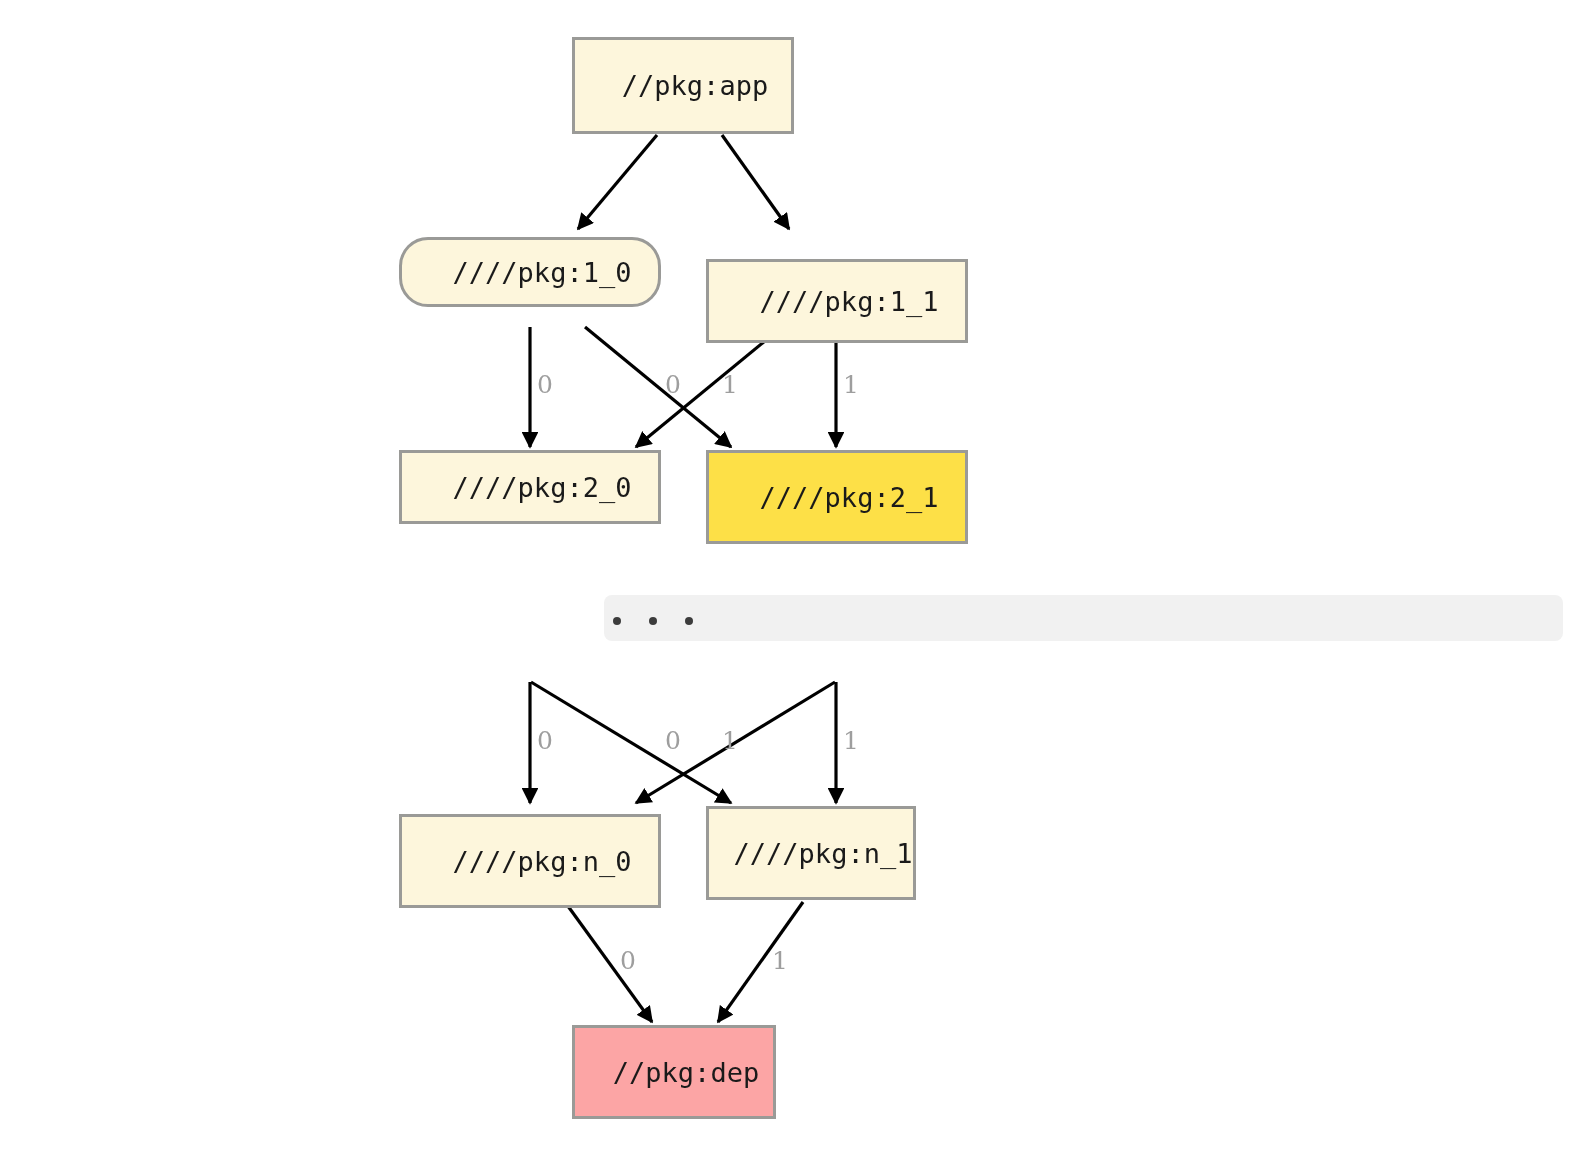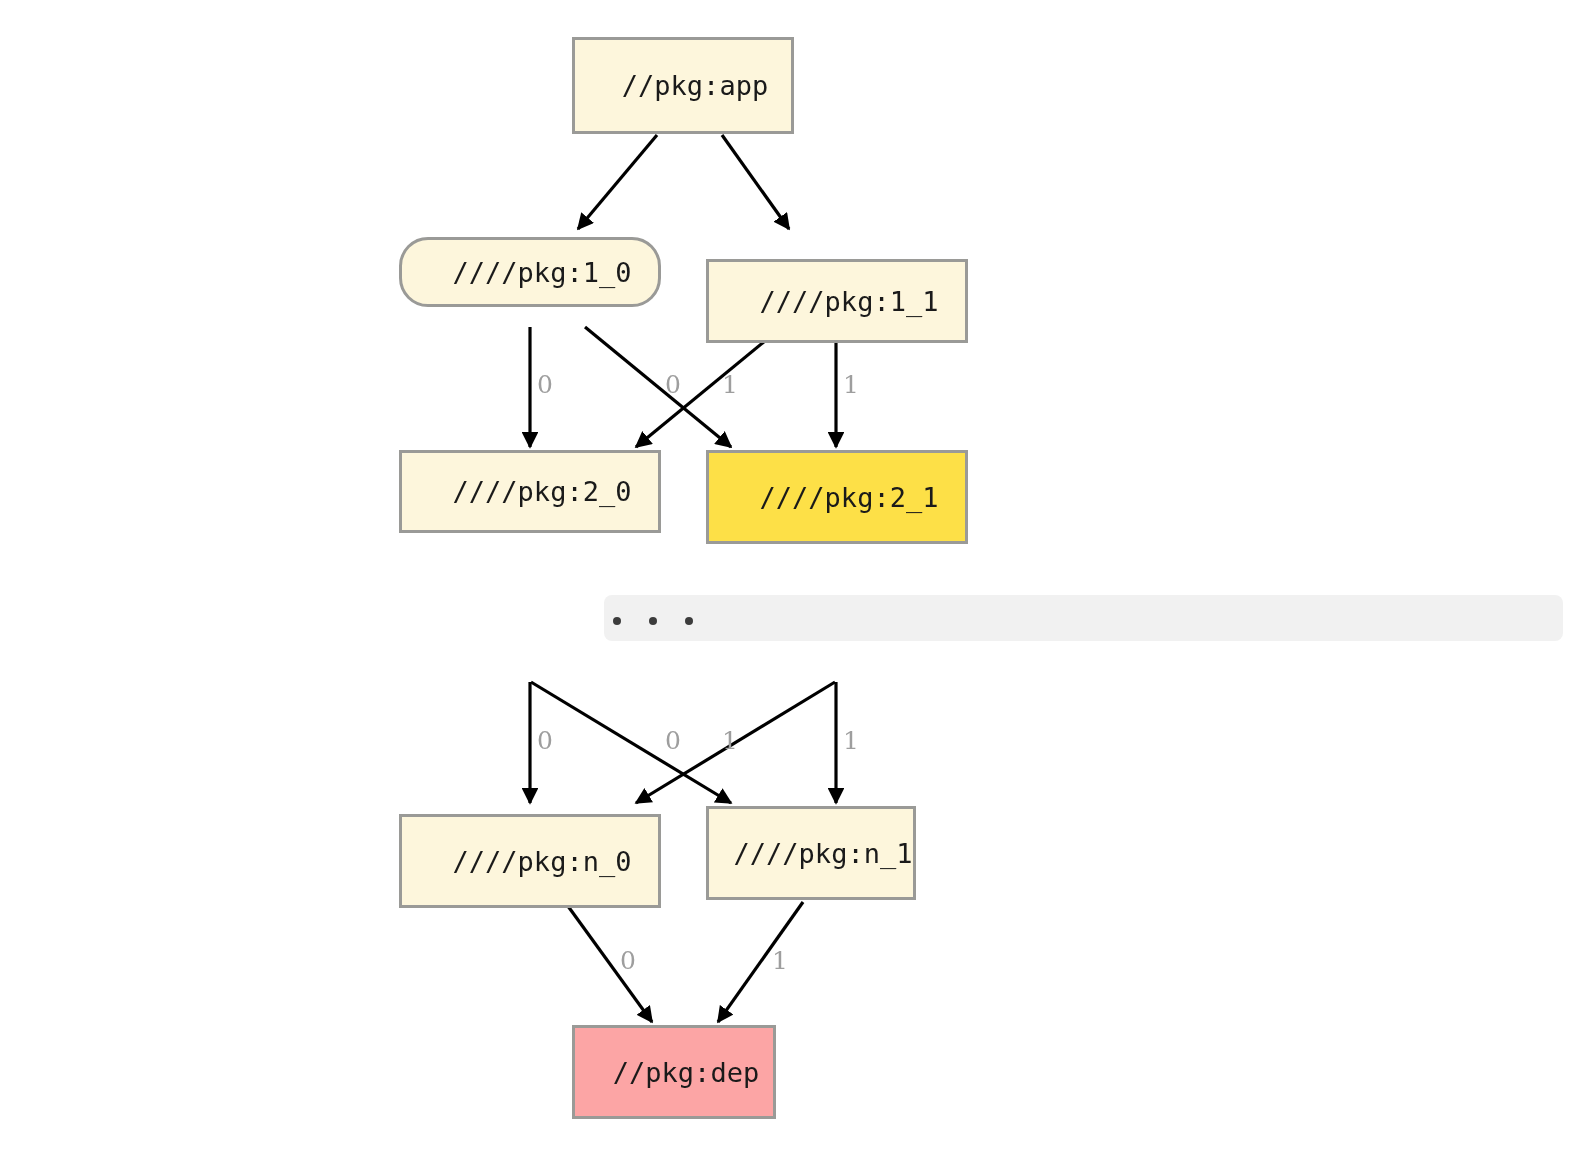--- a/index.html
+++ b/index.html
@@ -101,21 +101,21 @@
   <div id="nodes-layer">
       <div class="node-box" style="left: 572px; top: 37px; width: 222px; height: 97px; background: rgb(253, 246, 220); border-color: rgb(154, 154, 151);">
         <span>//pkg:app</span>
       </div>
       <div class="node-box" style="left: 399px; top: 237px; width: 262px; height: 70px; background: rgb(253, 246, 220); border-color: rgb(154, 154, 151); border-radius: 29px;">
         <span>////pkg:1_0</span>
       </div>
       <div class="node-box" style="left: 706px; top: 231px; width: 262px; height: 84px; background: rgb(253, 246, 220); border-color: rgb(154, 154, 151); margin-top: 28px;">
         <span>////pkg:1_1</span>
       </div>
-      <div class="node-box" style="left: 399px; top: 450px; width: 262px; height: 83px; background: rgb(253, 246, 220); border-color: rgb(154, 154, 151);">
+      <div class="node-box" style="left: 399px; top: 450px; width: 262px; height: 74px; background: rgb(253, 246, 220); border-color: rgb(154, 154, 151);">
         <span>////pkg:2_0</span>
       </div>
       <div class="node-box" style="left: 706px; top: 450px; width: 262px; height: 94px; background: #fde047; border-color: rgb(154, 154, 151);">
         <span>////pkg:2_1</span>
       </div>
       <div class="node-box" style="left: 399px; top: 806px; width: 262px; height: 94px; background: rgb(253, 246, 220); border-color: rgb(154, 154, 151); margin-top: 8px;">
         <span>////pkg:n_0</span>
       </div>
       <div class="node-box" style="left: 706px; top: 806px; width: 210px; height: 94px; background: rgb(253, 246, 220); border-color: rgb(154, 154, 151);">
         <span>////pkg:n_1</span>

